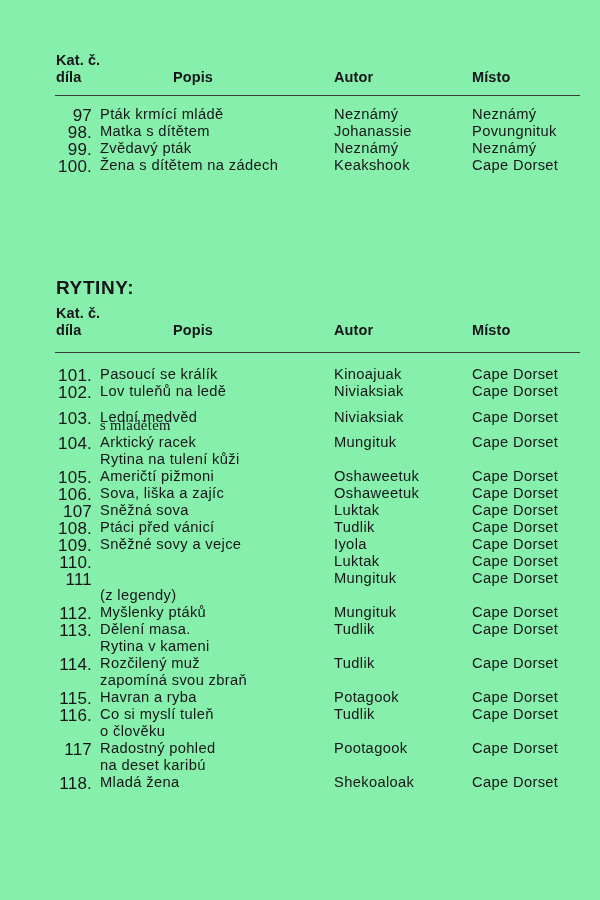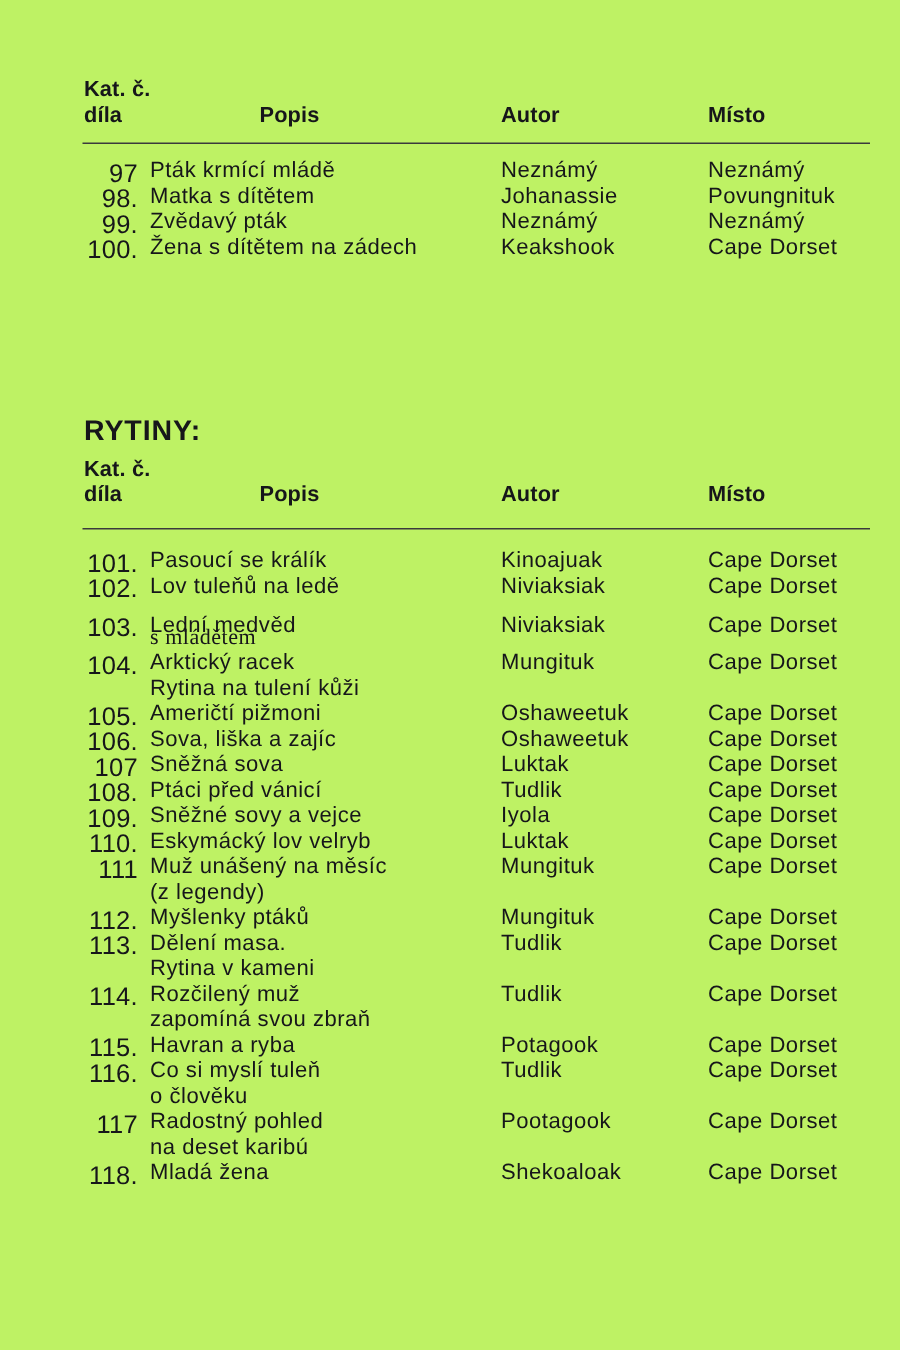--- a/index.html
+++ b/index.html
@@ -15,21 +15,21 @@
     color: #16161a;
     overflow: hidden;
     position: relative;
   }
   .page {
     position: absolute;
     left: 0;
     top: 0;
     width: 600px;
     height: 900px;
-    background: #bef264;
+    background: #86efac;
   }
 
   
   .col-num {
     position: absolute;
     left: 40px;
     width: 52px;
     text-align: right;
   }
   .col-desc { position: absolute; left: 100px; }
@@ -201,27 +201,25 @@
       <span class="col-place">Cape Dorset</span>
     </div>
     <div class="row" style="top: 536px;">
       <span class="col-num">109.</span>
       <span class="col-desc">Sněžné sovy a vejce</span>
       <span class="col-author">Iyola</span>
       <span class="col-place">Cape Dorset</span>
     </div>
     <div class="row" style="top: 553px;">
       <span class="col-num">110.</span>
-      <span class="col-desc">Eskymácký lov velryb</span>
       <span class="col-author">Luktak</span>
       <span class="col-place">Cape Dorset</span>
     </div>
     <div class="row" style="top: 570px;">
       <span class="col-num">111</span>
-      <span class="col-desc">Muž unášený na měsíc</span>
       <span class="col-author">Mungituk</span>
       <span class="col-place">Cape Dorset</span>
     </div>
     <div class="row" style="top: 587px;">
       <span class="col-desc">(z legendy)</span>
     </div>
     <div class="row" style="top: 604px;">
       <span class="col-num">112.</span>
       <span class="col-desc">Myšlenky ptáků</span>
       <span class="col-author">Mungituk</span>

